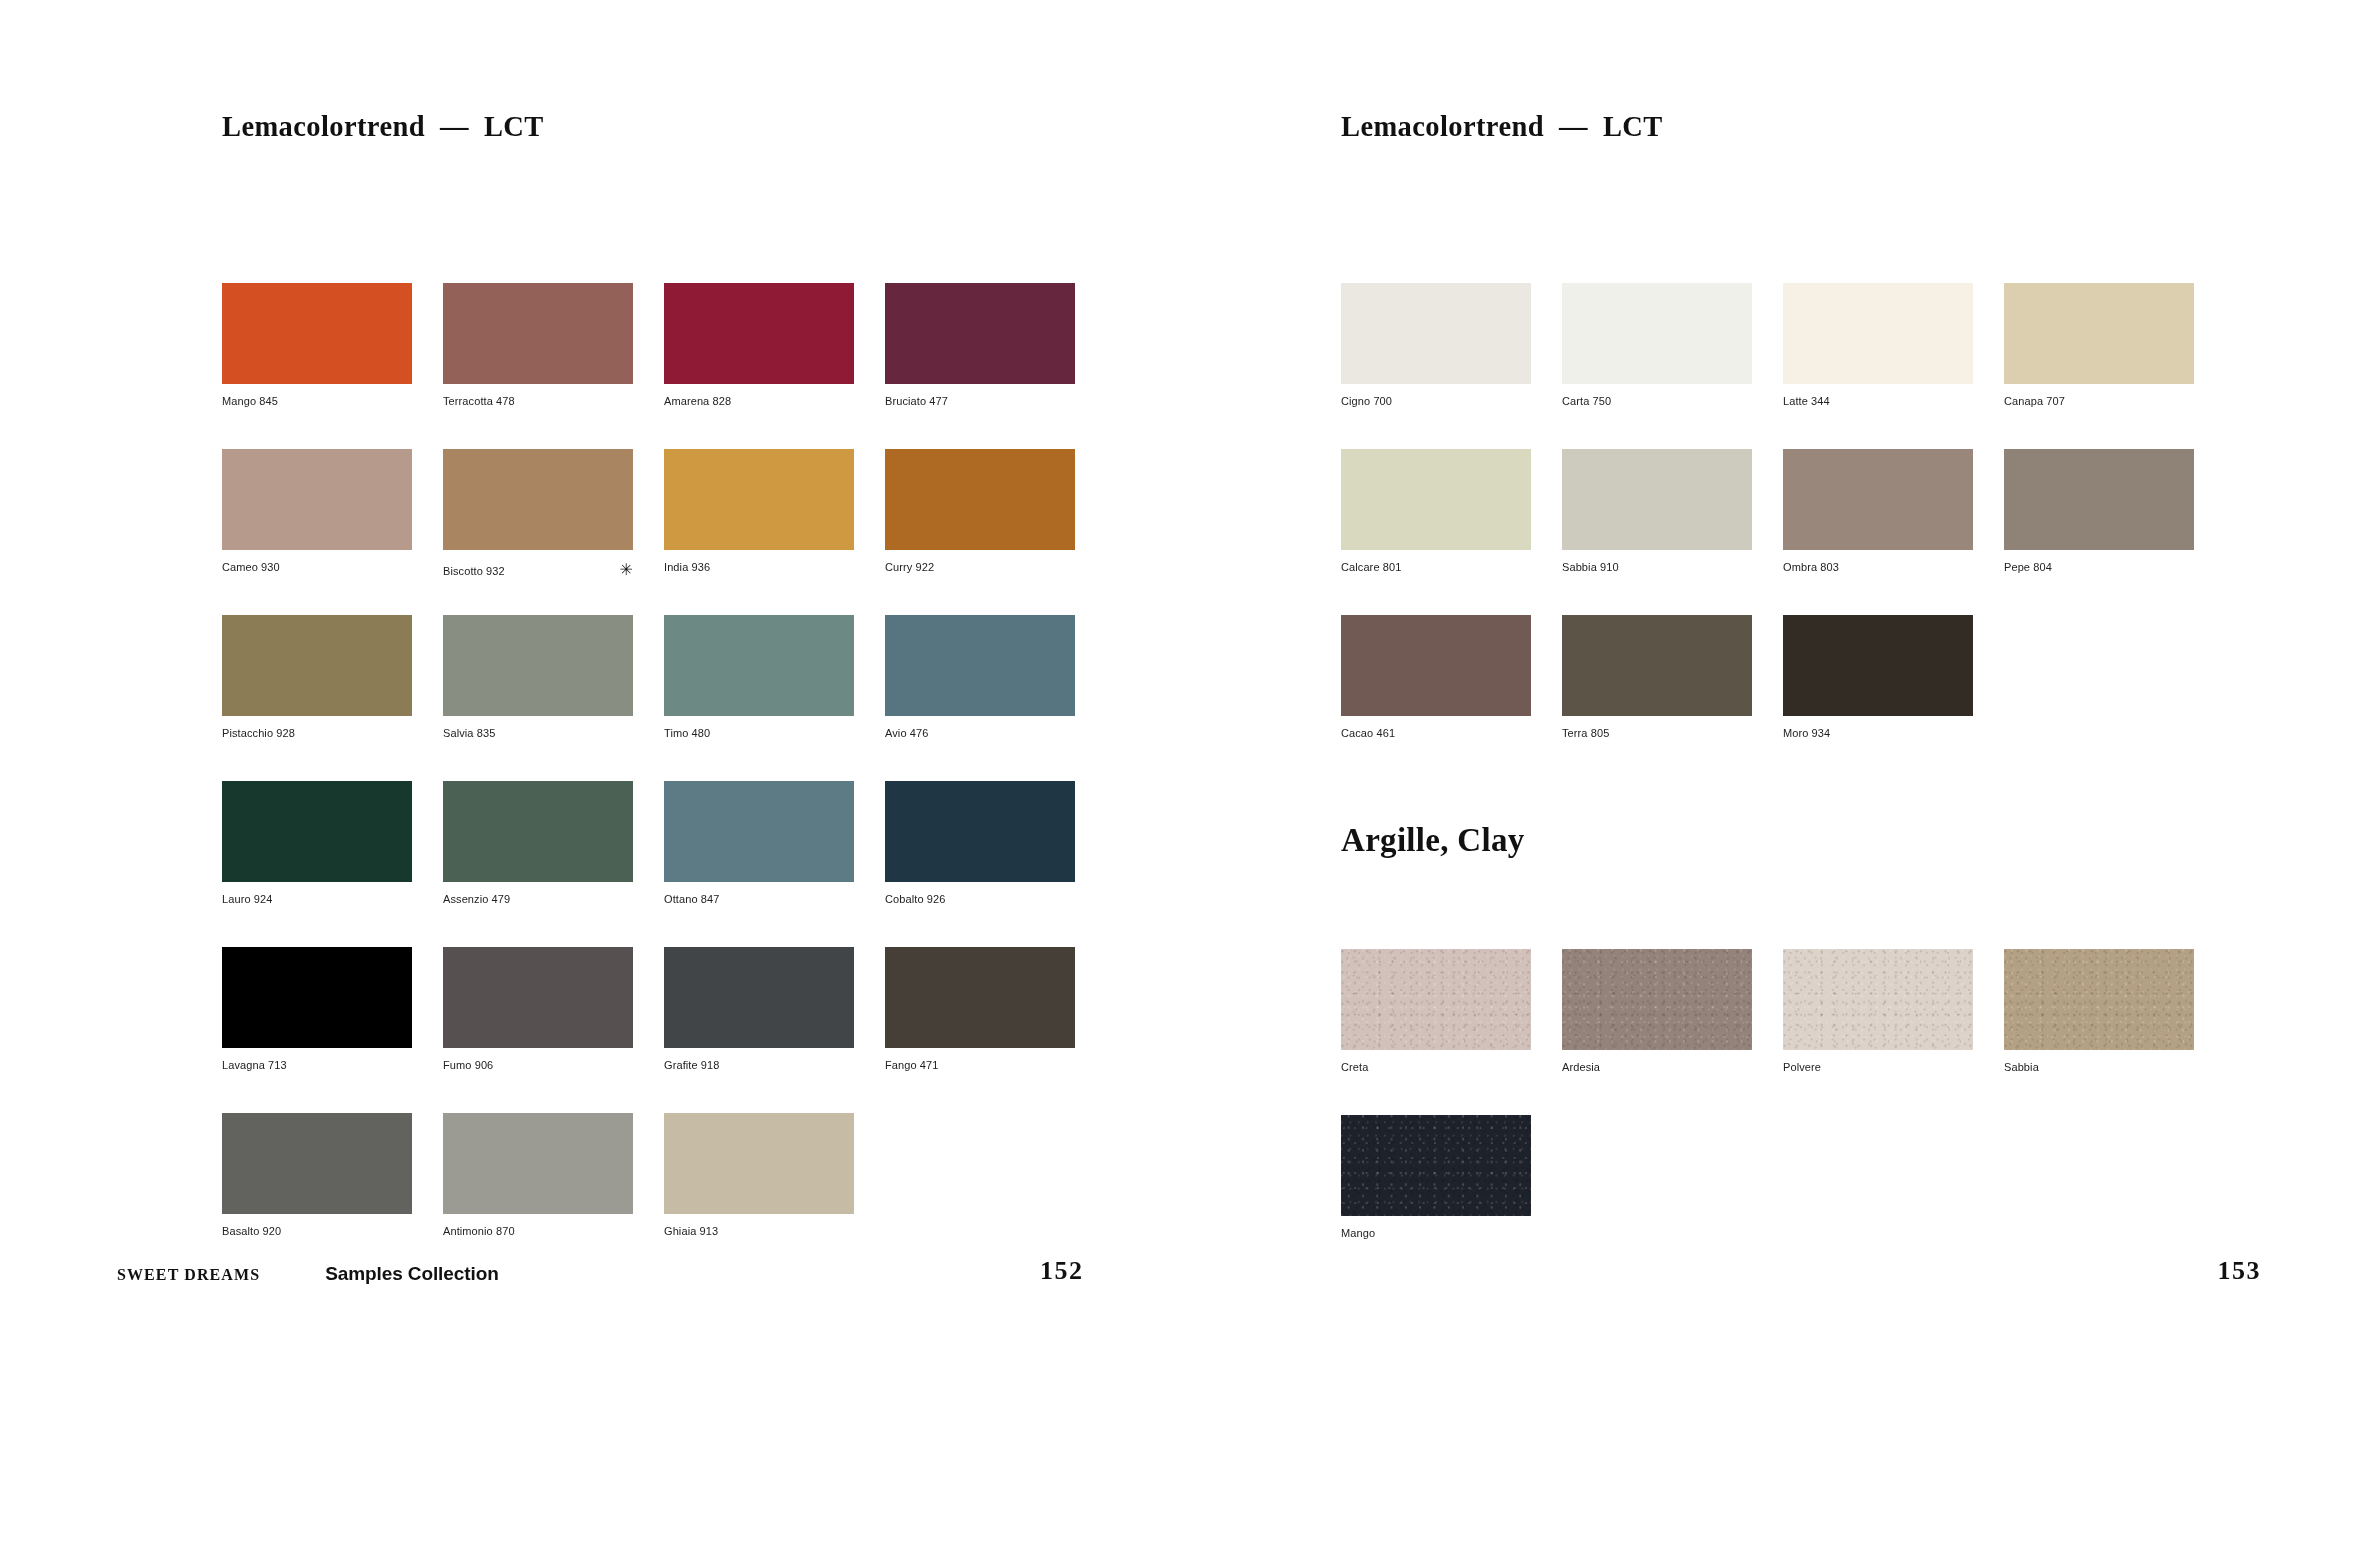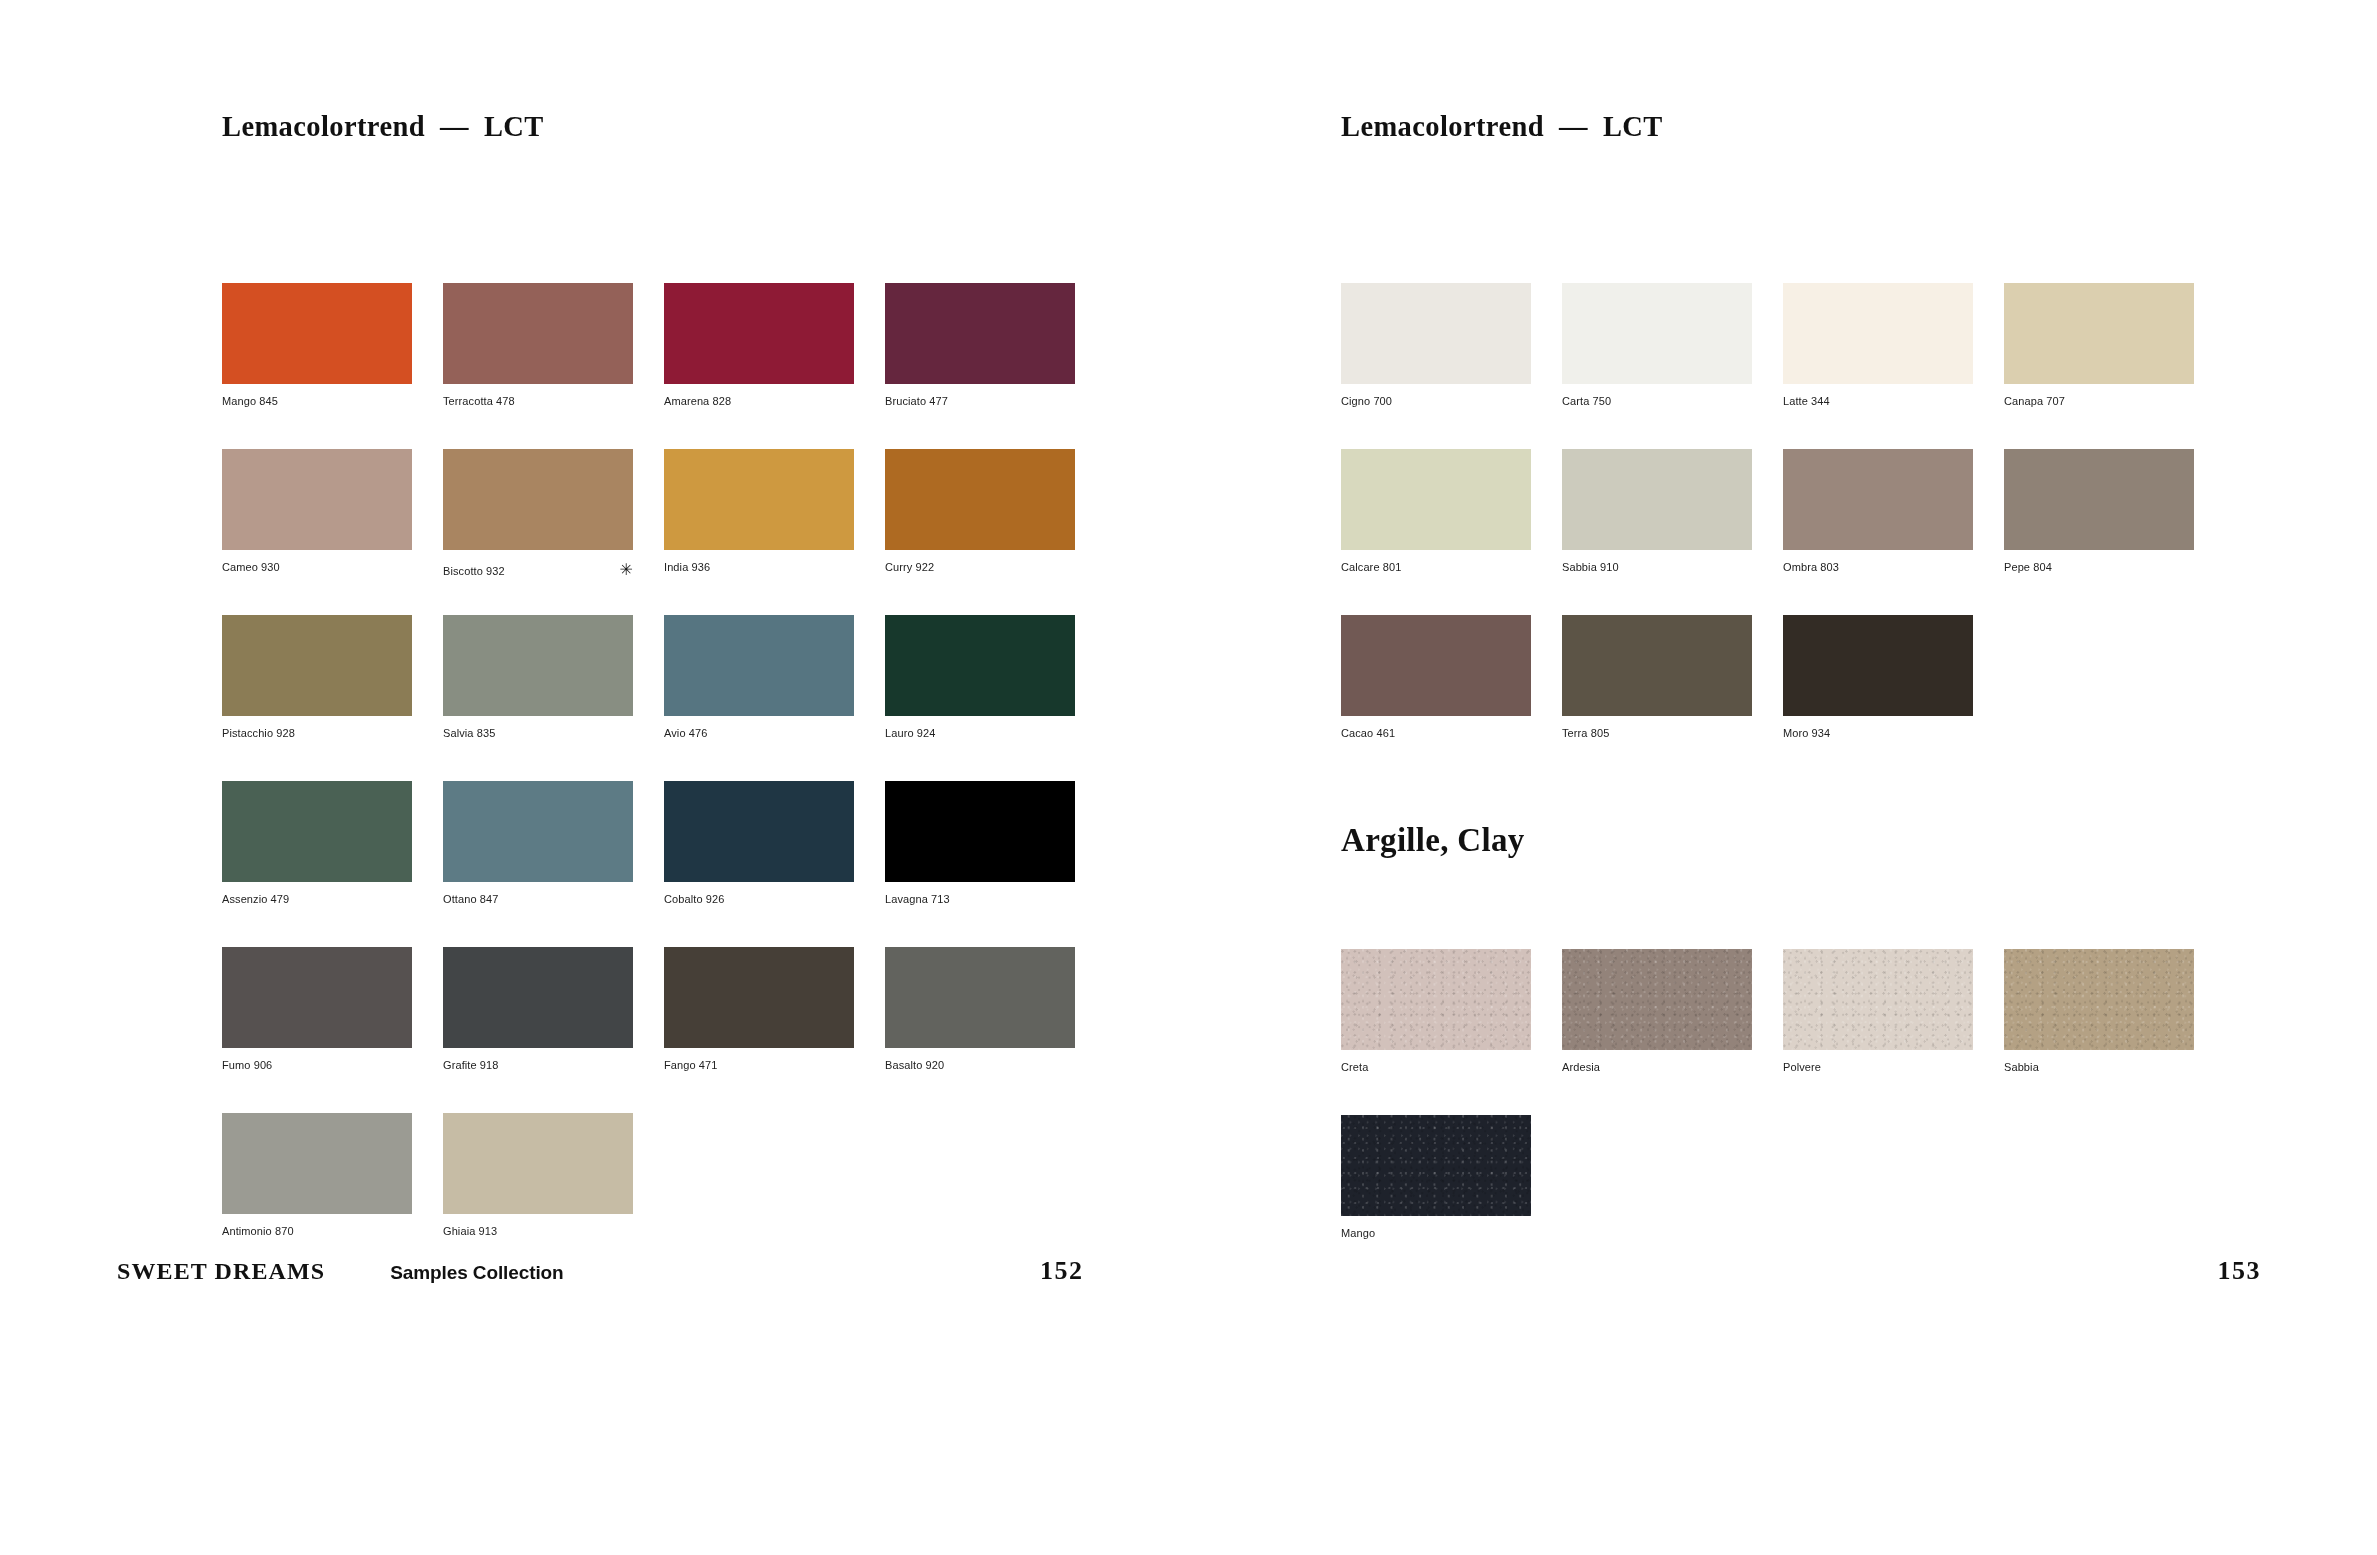--- a/index.html
+++ b/index.html
@@ -147,21 +147,21 @@
   .footer-left {
     position: absolute;
     left: 117px;
     bottom: 49px;
     display: flex;
     align-items: baseline;
     gap: 65px;
   }
   .brand {
     font-family: "Liberation Serif", serif;
-    font-size: 24px;
+    font-size: 16px;
     font-weight: 700;
     letter-spacing: 1.1px;
     color: #111111;
   }
   .collection {
     font-family: "Liberation Sans", sans-serif;
     font-size: 19px;
     font-weight: 700;
     letter-spacing: -0.1px;
     color: #111111;
@@ -252,20 +252,27 @@
           </div>
         </div>
         <div class="swatch-cell">
           <div class="swatch-chip" style="background: rgb(136, 142, 130);"></div>
           <div class="swatch-label-row">
             <span class="swatch-label">Salvia 835</span>
             <span class="swatch-mark hidden"></span>
           </div>
         </div>
         <div class="swatch-cell">
+          <div class="swatch-chip" style="background: rgb(108, 138, 131);"></div>
+          <div class="swatch-label-row">
+            <span class="swatch-label">Timo 480</span>
+            <span class="swatch-mark hidden"></span>
+          </div>
+        </div>
+        <div class="swatch-cell">
           <div class="swatch-chip" style="background: rgb(86, 117, 129);"></div>
           <div class="swatch-label-row">
             <span class="swatch-label">Avio 476</span>
             <span class="swatch-mark hidden"></span>
           </div>
         </div>
         <div class="swatch-cell">
           <div class="swatch-chip" style="background: rgb(23, 56, 44);"></div>
           <div class="swatch-label-row">
             <span class="swatch-label">Lauro 924</span>

